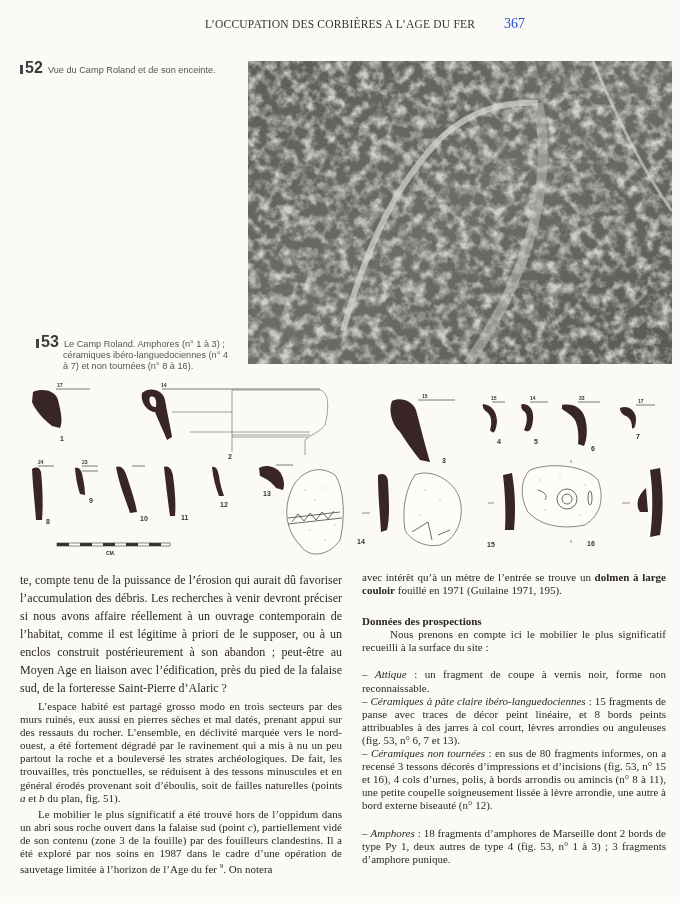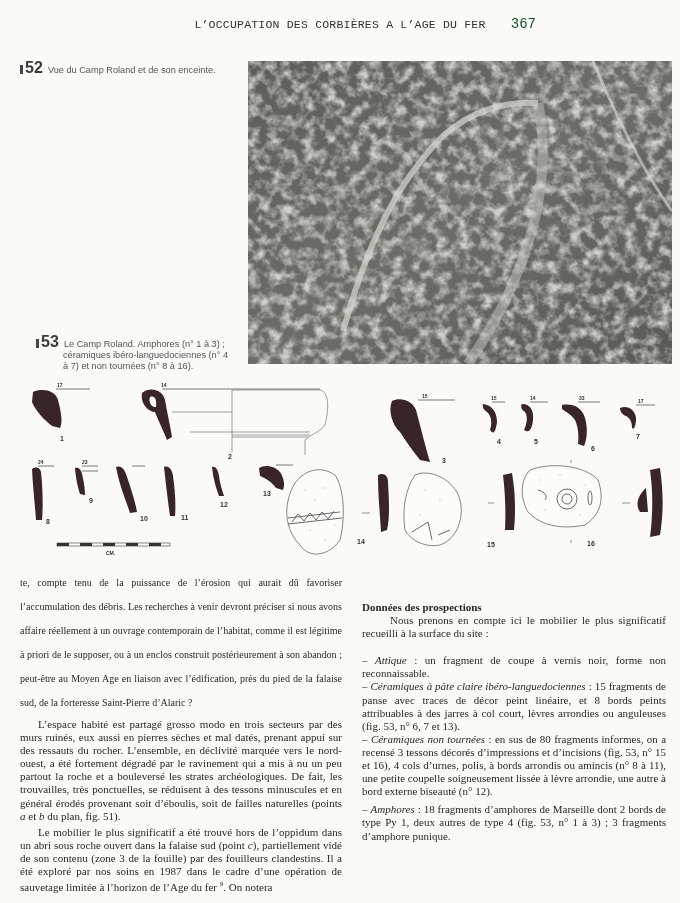--- a/index.html
+++ b/index.html
@@ -1,27 +1,27 @@
 <!DOCTYPE html>
 <html><head>
 <meta charset="utf-8">
 <style>
   html,body{margin:0;padding:0;}
   body{width:680px;height:903px;background:#fbfaf7;position:relative;overflow:hidden;font-family:"Liberation Serif",serif;color:#2a2626;}
-  .running-head{position:absolute;top:16px;left:0;width:556px;height:16px;font-family:Liberation Mono, monospace;}
+  .running-head{position:absolute;top:16px;left:0;width:556px;height:16px;}
   .running-title{position:absolute;left:0;width:680px;text-align:center;top:2px;font-size:11.5px;letter-spacing:0.2px;color:#333;}
-  .page-num{position:absolute;right:20px;top:0;font-size:14px;color:#14532d;}
+  .page-num{position:absolute;right:31px;top:0;font-size:14px;color:#1d4ed8;}
   .caption{position:absolute;font-family:"Liberation Sans",sans-serif;font-size:9.2px;line-height:11px;color:#555;}
   .caption b{font-weight:bold;color:#3a3a3a;font-size:16px;}
   .caption .mark{display:inline-block;width:3px;height:9px;background:#444;margin-right:2px;vertical-align:-1px;}
   .photo{position:absolute;left:248px;top:61px;width:424px;height:303px;overflow:hidden;background:#6e6e6a;}
   .figure{position:absolute;left:0;top:378px;width:680px;height:185px;}
   .col{position:absolute;font-size:11px;line-height:13.1px;text-align:justify;color:#2b2727;}
   .col p{margin:0;}
-  .big{font-size:10px;line-height:24px;}
+  .big{font-size:12px;line-height:18px;}
   .indent{text-indent:18px;}
   .gap{margin-top:3px !important;}
   h3{font-size:11px;font-weight:bold;margin:0;}
   .lbl{font-family:"Liberation Sans",sans-serif;font-weight:bold;font-size:7px;fill:#333;}
 </style>
 </head>
 <body>
 
 <div class="running-head">
   <div class="running-title">L’OCCUPATION DES CORBIÈRES A L’AGE DU FER</div>
@@ -204,19 +204,20 @@
   </svg>
 </div>
 
 <div class="col" style="left:20px;top:571px;width:322px;">
   <p class="big">te, compte tenu de la puissance de l’érosion qui aurait dû favoriser l’accumulation des débris. Les recherches à venir devront préciser si nous avons affaire réellement à un ouvrage contemporain de l’habitat, comme il est légitime à priori de le supposer, ou à un enclos construit postérieurement à son abandon ; peut-être au Moyen Age en liaison avec l’édification, près du pied de la falaise sud, de la forteresse Saint-Pierre d’Alaric ?</p>
   <p class="indent gap"><span>L’espace habité est partagé grosso modo en trois secteurs par des murs ruinés, eux aussi en pierres sèches et mal datés, prenant appui sur des ressauts du rocher. L’ensemble, en déclivité marquée vers le nord-ouest, a été fortement dégradé par le ravinement qui a mis à nu un peu partout la roche et a bouleversé les strates archéologiques. De fait, les trouvailles, très ponctuelles, se réduisent à des tessons minuscules et en général érodés provenant soit d’éboulis, soit de failles naturelles (points </span><i>a</i><span> et </span><i>b</i><span> du plan, fig. 51).</span></p>
   <p class="indent gap" style="margin-top:5px"><span>Le mobilier le plus significatif a été trouvé hors de l’oppidum dans un abri sous roche ouvert dans la falaise sud (point </span><i>c</i><span>), partiellement vidé de son contenu (zone 3 de la fouille) par des fouilleurs clandestins. Il a été exploré par nos soins en 1987 dans le cadre d’une opération de sauvetage limitée à l’horizon de l’Age du fer </span><sup style="font-size:7px">9</sup><span>. On notera</span></p>
 </div>
 
 <div class="col" style="left:362px;top:571px;width:304px;">
-  <h3 style="margin-top:30px">Données des prospections</h3>
+  <p><span>avec intérêt qu’à un mètre de l’entrée se trouve un </span><b>dolmen à large couloir</b><span> fouillé en 1971 (Guilaine 1971, 195).</span></p>
+  <h3 style="margin-top:18px">Données des prospections</h3>
   <p class="indent" style="text-indent:28px">Nous prenons en compte ici le mobilier le plus significatif recueilli à la surface du site :</p>
   <p style="margin-top:14px"><span>– </span><i>Attique</i><span> : un fragment de coupe à vernis noir, forme non reconnaissable.</span></p>
   <p style=""><span>– </span><i>Céramiques à pâte claire ibéro-languedociennes</i><span> : 15 fragments de panse avec traces de décor peint linéaire, et 8 bords peints attribuables à des jarres à col court, lèvres arrondies ou anguleuses (fig. 53, n° 6, 7 et 13).</span></p>
   <p style=""><span>– </span><i>Céramiques non tournées</i><span> : en sus de 80 fragments informes, on a recensé 3 tessons décorés d’impressions et d’incisions (fig. 53, n° 15 et 16), 4 cols d’urnes, polis, à bords arrondis ou amincis (n° 8 à 11), une petite coupelle soigneusement lissée à lèvre arrondie, une autre à bord externe biseauté (n° 12).</span></p>
-  <p style="margin-top:5px"><span>– </span><i>Amphores</i><span> : 18 fragments d’amphores de Marseille dont 2 bords de type Py 1, deux autres de type 4 (fig. 53, n° 1 à 3) ; 3 fragments d’amphore punique.</span></p>
+  <p style="margin-top:14px"><span>– </span><i>Amphores</i><span> : 18 fragments d’amphores de Marseille dont 2 bords de type Py 1, deux autres de type 4 (fig. 53, n° 1 à 3) ; 3 fragments d’amphore punique.</span></p>
 </div>
 
 </body></html>

